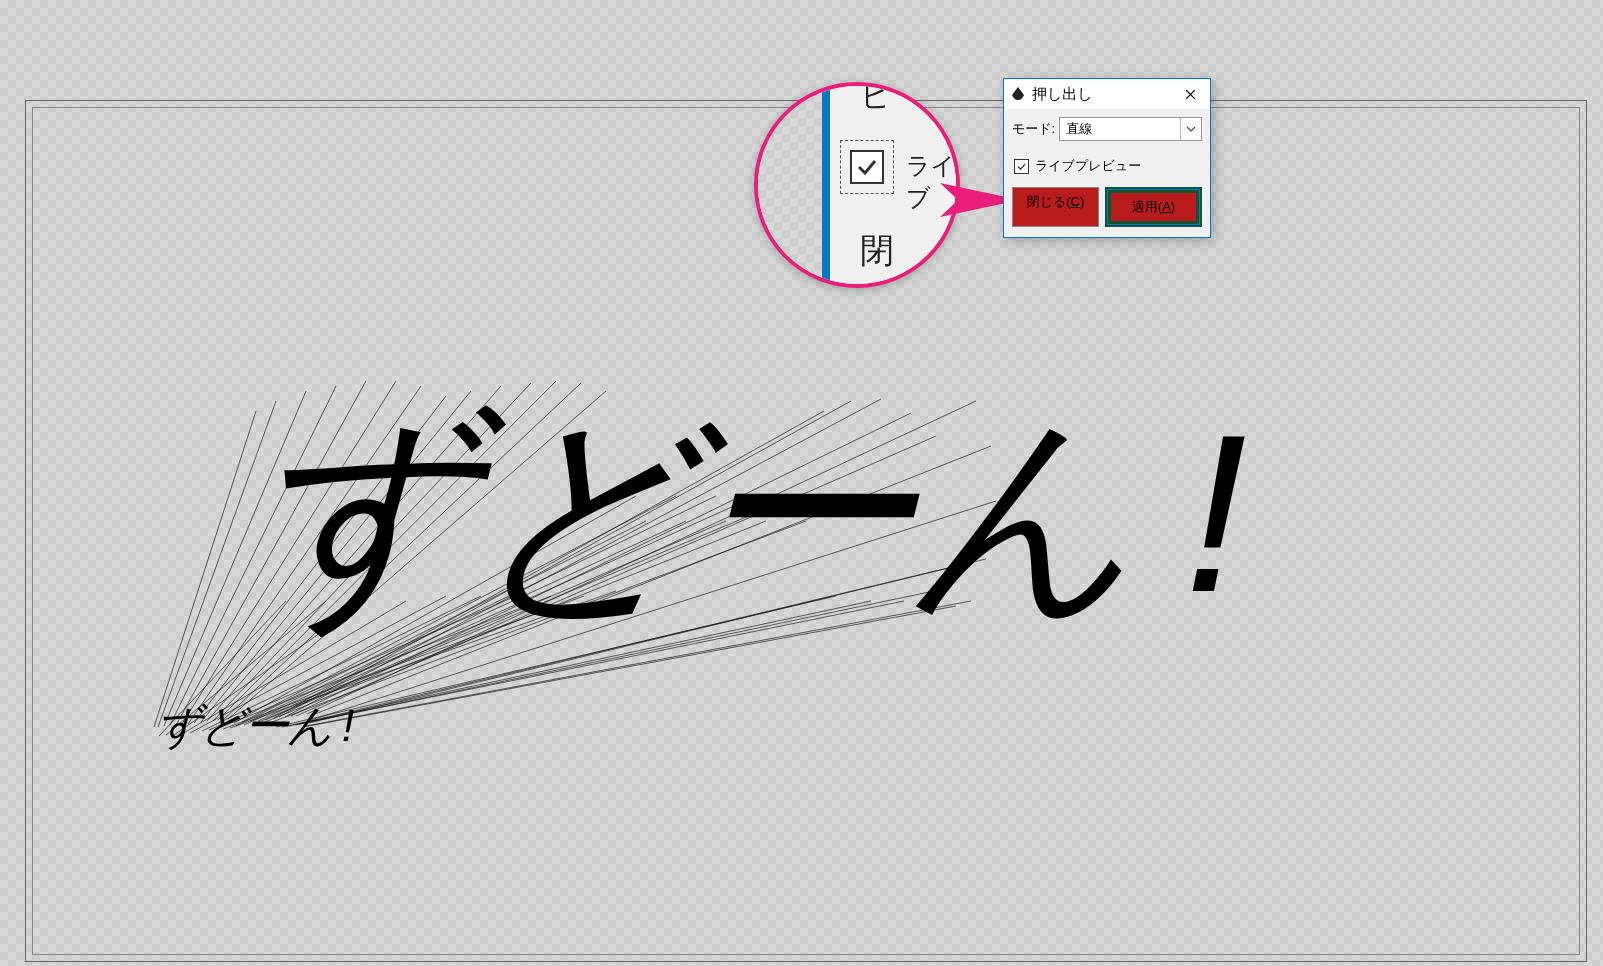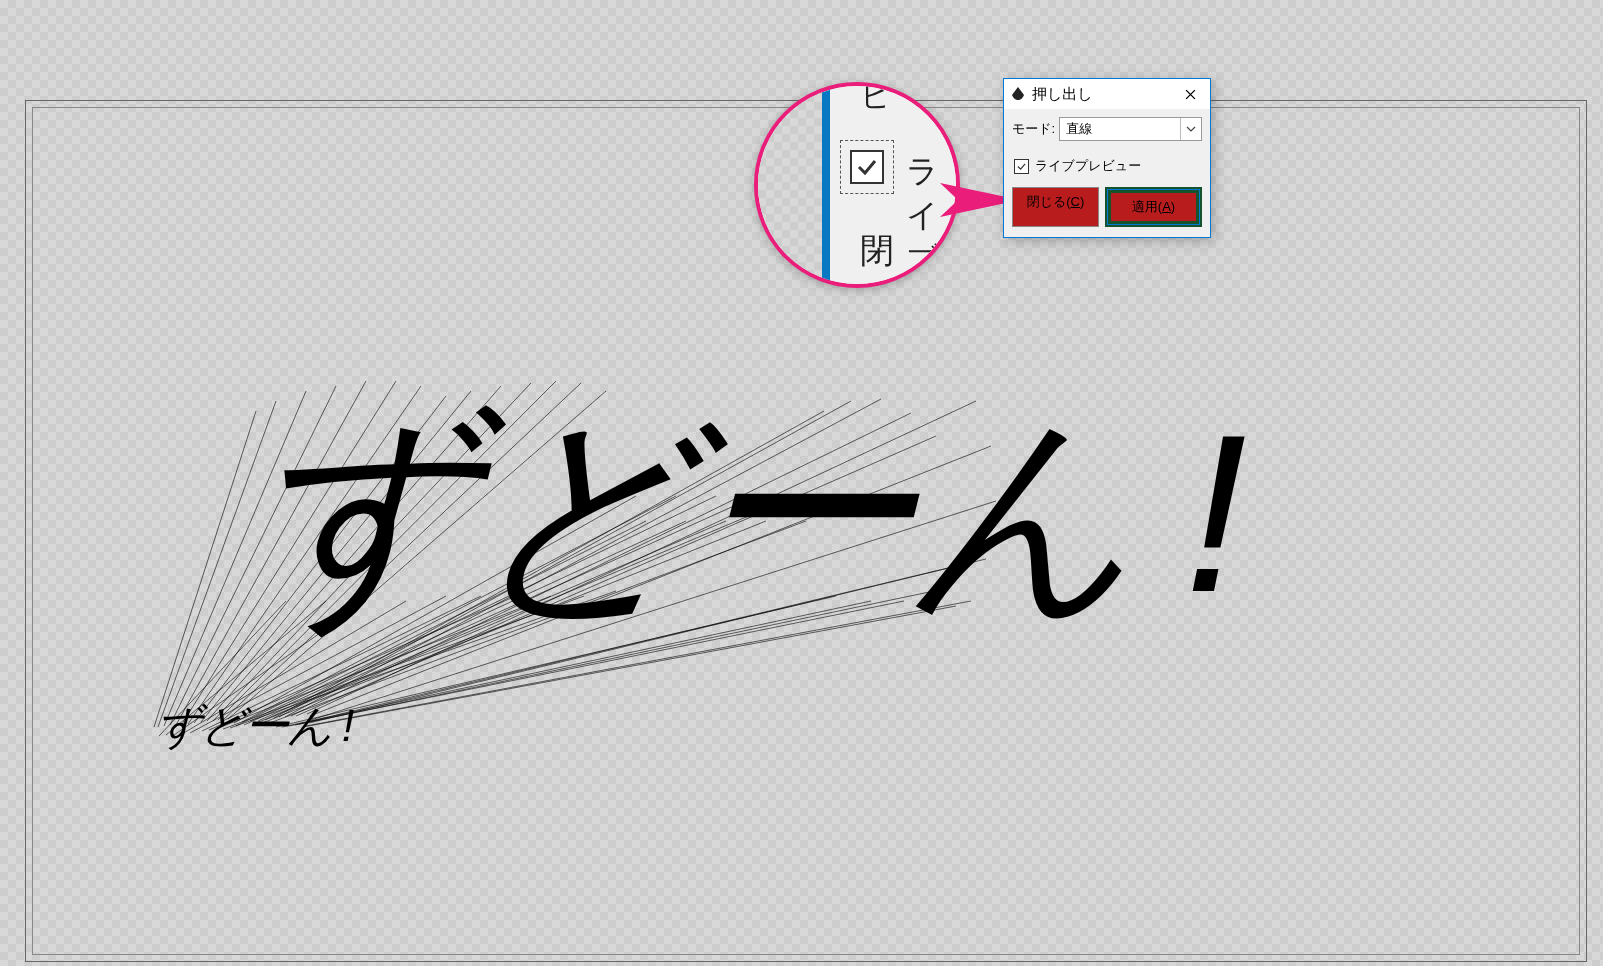--- a/index.html
+++ b/index.html
@@ -206,21 +206,21 @@
     border: 2px solid #333;
     background: #fff;
     display: flex;
     align-items: center;
     justify-content: center;
   }
   .mag-check-box svg { width: 20px; height: 20px; }
   .mag-label {
     position: absolute;
     left: 76px; top: 64px;
-    font-size: 32px;
+    font-size: 24px;
     color: #222;
   }
   .mag-btn-frag {
     position: absolute;
     left: 30px;
     top: 142px;
     font-size: 34px;
     color: #222;
   }
   .mag-top-frag {

